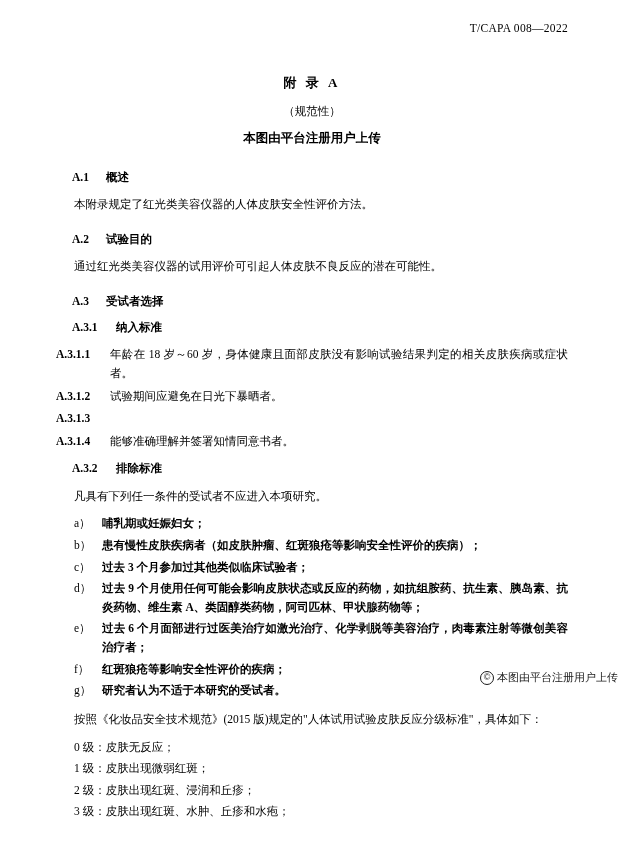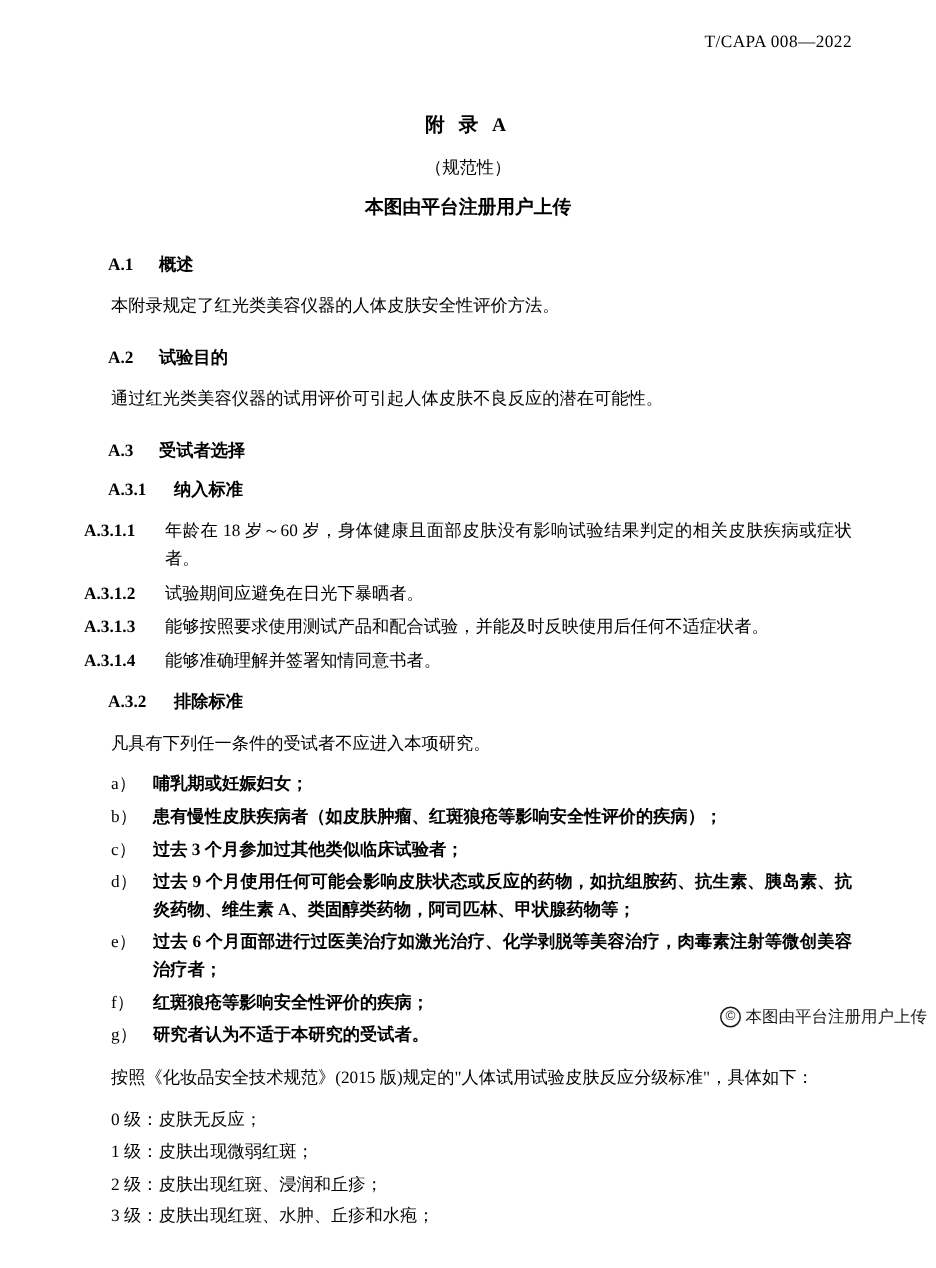--- a/index.html
+++ b/index.html
@@ -173,21 +173,20 @@
   <div class="numbered">
     <span class="lbl">A.3.1.1</span>
     <span class="txt">年龄在 18 岁～60 岁，身体健康且面部皮肤没有影响试验结果判定的相关皮肤疾病或症状者。</span>
   </div>
   <div class="numbered">
     <span class="lbl">A.3.1.2</span>
     <span class="txt">试验期间应避免在日光下暴晒者。</span>
   </div>
   <div class="numbered">
     <span class="lbl">A.3.1.3</span>
-    <span class="txt">能够按照要求使用测试产品和配合试验，并能及时反映使用后任何不适症状者。</span>
   </div>
   <div class="numbered blocktight">
     <span class="lbl">A.3.1.4</span>
     <span class="txt">能够准确理解并签署知情同意书者。</span>
   </div>
 
   <div class="sec-head sub">
     <span class="num">A.3.2</span><span>排除标准</span>
   </div>
   <p class="para">凡具有下列任一条件的受试者不应进入本项研究。</p>

